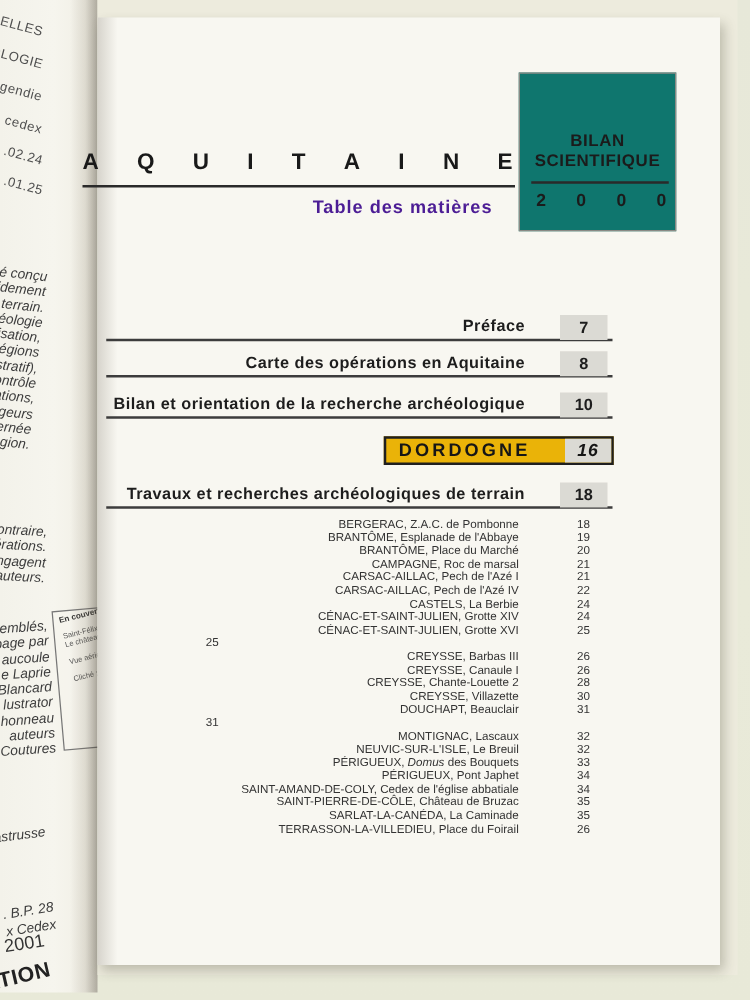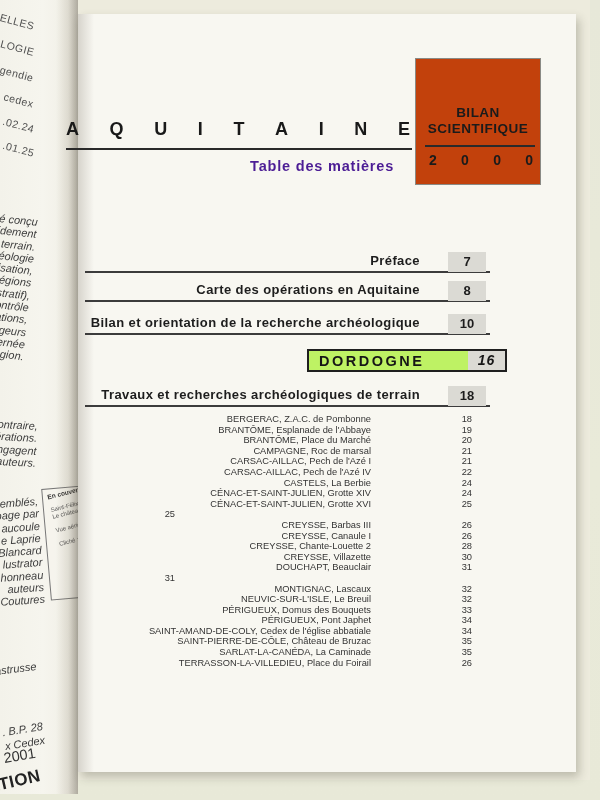--- a/index.html
+++ b/index.html
@@ -61,45 +61,45 @@
     position:absolute;left:-12px;top:105px;width:344px;display:flex;justify-content:space-between;
     font-size:18px;font-weight:bold;color:#191919;
   }
   .header-rule{position:absolute;left:-12px;top:134px;width:346px;height:2px;background:#2a2a2a;}
   .page-subtitle{
     position:absolute;left:0;top:144px;width:316px;text-align:right;
     font-size:14.5px;font-weight:bold;letter-spacing:.8px;color:#4c1d95;white-space:nowrap;
   }
   .badge{
     position:absolute;left:337px;top:44px;width:126px;height:127px;
-    border:1px solid #8a8a85;background:#c2410c;box-sizing:border-box;
+    border:1px solid #8a8a85;background:#0f766e;box-sizing:border-box;
   }
   .badge-title{margin-top:46px;text-align:center;font-size:13.5px;font-weight:bold;line-height:1.2;
     letter-spacing:.5px;color:#1b1b1b;}
   .badge-rule{height:2px;background:#2a2a2a;margin:8px 5px 0 9px;}
   .badge-year{display:flex;justify-content:space-between;padding:5px 7px 0 13px;
     font-size:14px;font-weight:bold;color:#1b1b1b;}
   
   .toc-row{position:absolute;left:7px;width:405px;height:19px;border-bottom:2px solid #3c3c3c;text-decoration:underline;}
   .toc-label{position:absolute;right:70px;bottom:3px;font-weight:bold;font-size:13px;
     letter-spacing:.4px;white-space:nowrap;color:#1d1d1d;}
   .toc-num{position:absolute;right:4px;bottom:-1px;width:38px;height:20px;background:#dbdad4;
     text-align:center;font-weight:bold;font-size:13px;line-height:20px;color:#1d1d1d;}
   .toc-dept{
-    position:absolute;left:229px;top:335px;width:200px;height:23px;border:2px solid #1f1f1f;
-    background:#bef264;display:flex;align-items:center;box-sizing:border-box;
+    position:absolute;left:229px;top:335px;width:184px;height:23px;border:2px solid #1f1f1f;
+    background:#eab308;display:flex;align-items:center;box-sizing:border-box;
   }
   .toc-dept .dept-label{flex:1;padding-left:10px;font-weight:bold;font-size:14.5px;letter-spacing:2.5px;color:#161616;}
   .toc-dept .dept-num{width:37px;align-self:stretch;background:#dbdad4;text-align:center;
     font-weight:bold;font-size:14px;line-height:19px;letter-spacing:1px;color:#161616;font-style:italic;}
   
   .entries{position:absolute;left:40px;top:400px;width:354px;}
-  .entry{display:flex;height:10.6px;font-size:9.3px;color:#333;align-items:baseline;gap:44px;}
+  .entry{display:flex;height:10.6px;font-size:9.3px;color:#333;align-items:baseline;}
   .entry-name{flex:1;text-align:right;white-space:nowrap;}
-  .entry-name .ital{}
+  .entry-name .ital{font-style:italic;}
   .entry-page{width:57px;text-align:right;}
 </style>
 </head>
 <body>
 
 <div class="left-page">
   <div id="strip-top">
       <div class="frag-top" style="top: 20px;">RELLES</div>
       <div class="frag-top" style="top: 46px;">OLOGIE</div>
       <div class="frag-top" style="top: 72px;">gendie</div>

